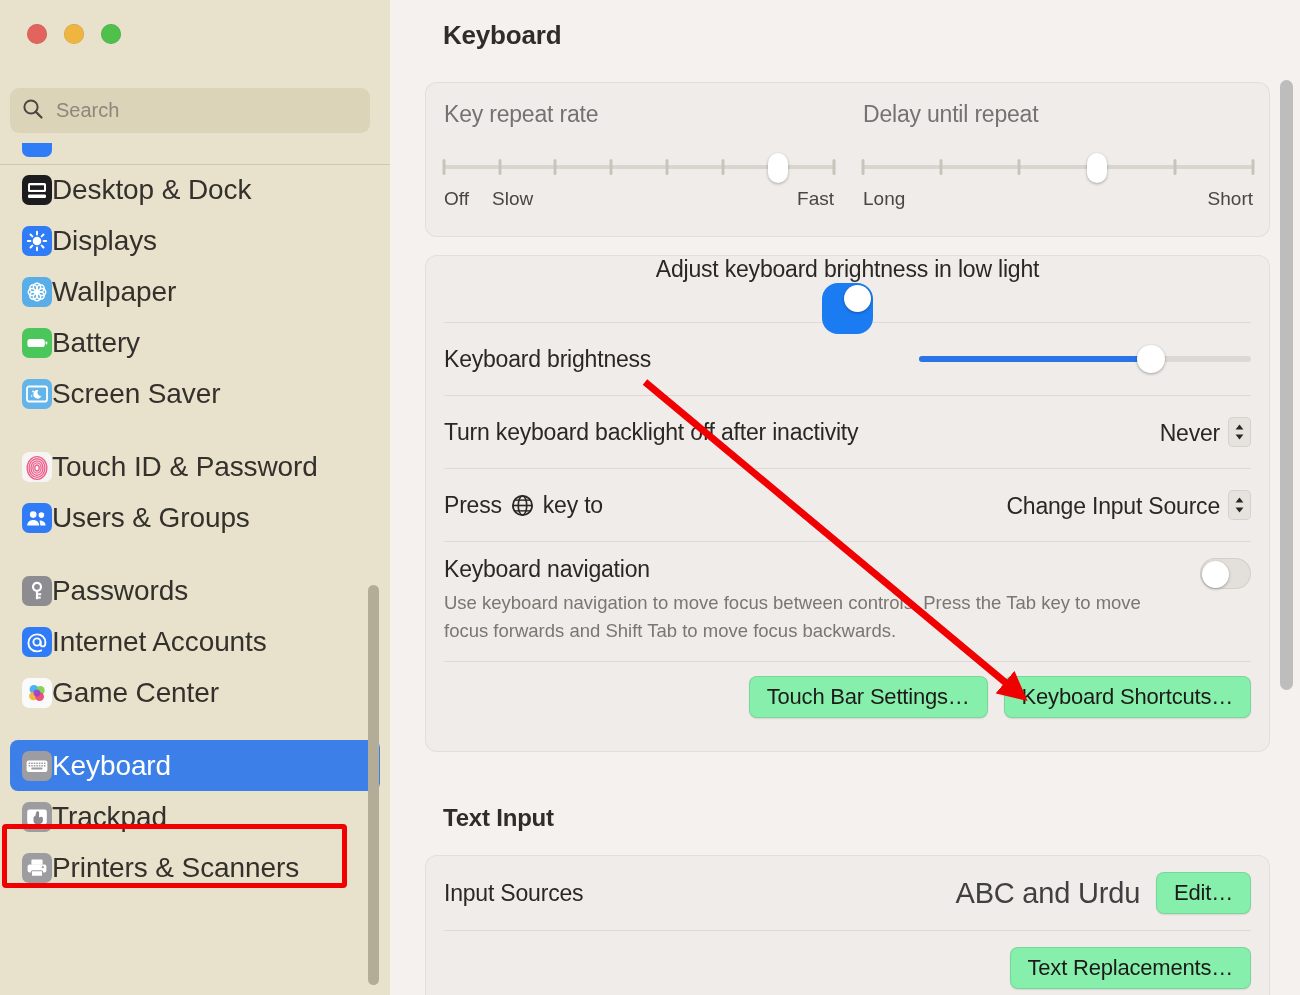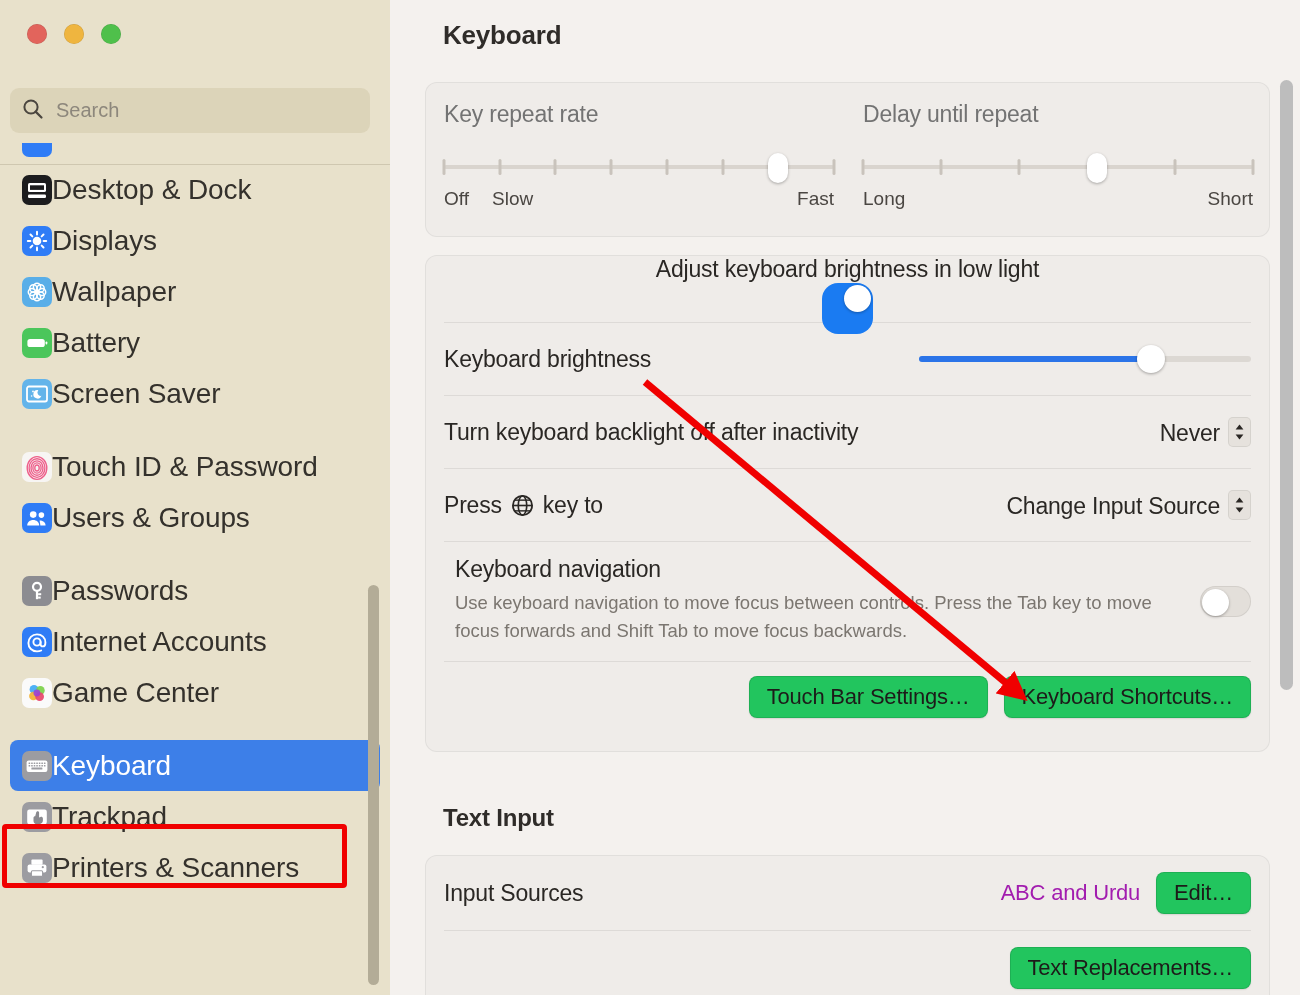--- a/index.html
+++ b/index.html
@@ -180,51 +180,51 @@
 
   .popup-value { font-size: 23px; color: #2a2724; letter-spacing: -0.2px; }
   .stepper {
     width: 23px; height: 30px; border-radius: 5px;
     background: #E6E2DD; border: 1px solid rgba(0,0,0,0.07);
     margin-left: 8px; flex: 0 0 23px;
     display: flex; align-items: center; justify-content: center;
   }
 
   #nav-block { padding: 14px 18px 16px 18px; }
-  #nav-top { display: flex; align-items: center; margin-left: 11px; }
+  #nav-top { display: flex; align-items: flex-start; }
   #nav-title { font-size: 23px; color: #2a2724; letter-spacing: -0.2px; }
   #nav-desc {
     font-size: 18.5px; color: #7b7670; line-height: 28px;
     margin-top: 6px; max-width: 745px;
   }
 
   .btn {
     font-family: "Liberation Sans", sans-serif;
     font-size: 22px; color: #1d1b19;
-    background: #22c55e;
+    background: #86efac;
     border: 1px solid rgba(0,0,0,0.10);
     border-radius: 8px;
     padding: 7px 17px;
     box-shadow: 0 1px 1.5px rgba(0,0,0,0.10);
     letter-spacing: -0.2px;
     cursor: default; white-space: nowrap;
   }
   #btn-row {
     display: flex; justify-content: flex-end; gap: 16px;
     padding: 14px 18px 16px 18px;
   }
 
   #text-input-head {
     position: absolute; left: 53px; top: 804px;
     font-size: 24px; font-weight: bold; color: #2f2c29;
     letter-spacing: -0.2px;
     text-align: right;
   }
   #card-text { top: 855px; height: 170px; }
-  .muted { font-size: 22px; color: #a21caf; letter-spacing: -0.2px; }
+  .muted { font-size: 29px; color: #404040; letter-spacing: -0.2px; }
 
   #main-scrollbar {
     position: absolute; right: 7px; top: 80px;
     width: 13px; height: 610px;
     background: #BDBDBD; border-radius: 7px;
   }
 
   
   #overlay {
     position: absolute; left: 0; top: 0; width: 1300px; height: 995px;

